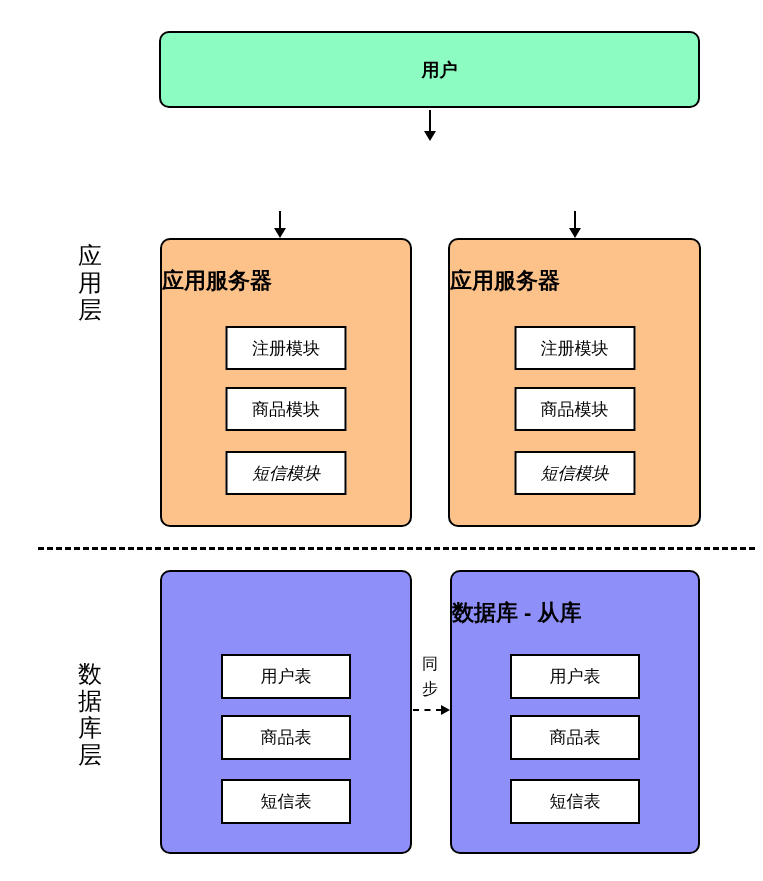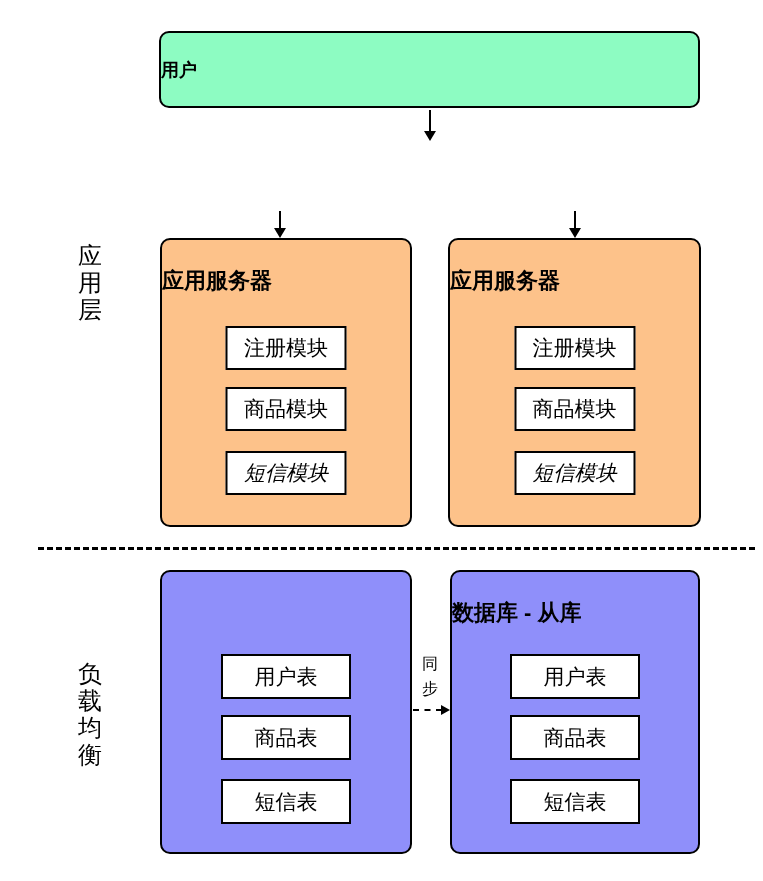--- a/index.html
+++ b/index.html
@@ -2,33 +2,33 @@
 <html style="--user_box: #8DFCC2; --nginx_box: #FA8EF8; --app_box: #FDC28A; --db_box: #8F8FFA; --module_box: #FFFFFF; --border: #000000;"><head>
 <meta charset="utf-8">
 <style>
   html,body { margin:0; padding:0; background:#ffffff; }
   .canvas {
     position:relative; width:763px; height:881px; background:#fff;
     font-family:"Liberation Sans","DejaVu Sans",sans-serif; color:#000;
     overflow:hidden;
   }
   .box { position:absolute; box-sizing:border-box; border:2px solid var(--border,#000); border-radius:10px; }
-  .band { display:flex; align-items:center; justify-content:flex-start; font-weight:bold; font-size:18px; }
+  .band { display:flex; align-items:center; justify-content:center; font-weight:bold; font-size:18px;padding-left:20px; }
   .node-user  { left:159px; top:31px;  width:541px; height:77px; background:var(--user_box); }
   .node-nginx { left:159px; top:142px; width:541px; height:67px; background:var(--nginx_box); }
   .app-left  { left:160px; top:238px; width:252px; height:289px; background:var(--app_box); }
   .app-right { left:448px; top:238px; width:253px; height:289px; background:var(--app_box); }
   .db-left   { left:160px; top:570px; width:252px; height:284px; background:var(--db_box); }
   .db-right  { left:450px; top:570px; width:250px; height:284px; background:var(--db_box); }
   .node-title { position:absolute; top:26px; left:0; width:100%; text-align:left; font-weight:bold; font-size:22px; }
   .sub {
     position:absolute; left:50%; transform:translateX(-50%);
     width:121px; height:44px; background:var(--module_box,#fff);
     border:2px solid var(--border,#000); box-sizing:border-box;
-    display:flex; align-items:center; justify-content:center; font-size:21px;
+    display:flex; align-items:center; justify-content:center; font-size:17px;
   }
   .dbsub { width:130px; height:45px; }
   .s1 { top:86px; } .s2 { top:147px; } .s3 { top:211px;font-style:italic; }
   .t1 { top:82px; } .t2 { top:143px;text-align:right; } .t3 { top:207px; }
   .vlabel {
     position:absolute; width:22px; font-size:24px; line-height:27px;
     text-align:center; word-break:break-all;
   }
   .vlabel-app { left:78px; top:242px; }
   .vlabel-db  { left:78px; top:660px; }
@@ -93,21 +93,21 @@
     <div class="sub s2">
       <span>商品模块</span>
     </div>
     <div class="sub s3">
       <span>短信模块</span>
     </div>
   </div>
 
   <div class="separator"></div>
 
-  <div class="vlabel vlabel-db">负载均衡</div>
+  <div class="vlabel vlabel-db">数据库层</div>
 
   <div class="box db-left">
     <div class="sub dbsub t1">
       <span>用户表</span>
     </div>
     <div class="sub dbsub t2">
       <span>商品表</span>
     </div>
     <div class="sub dbsub t3">
       <span>短信表</span>

